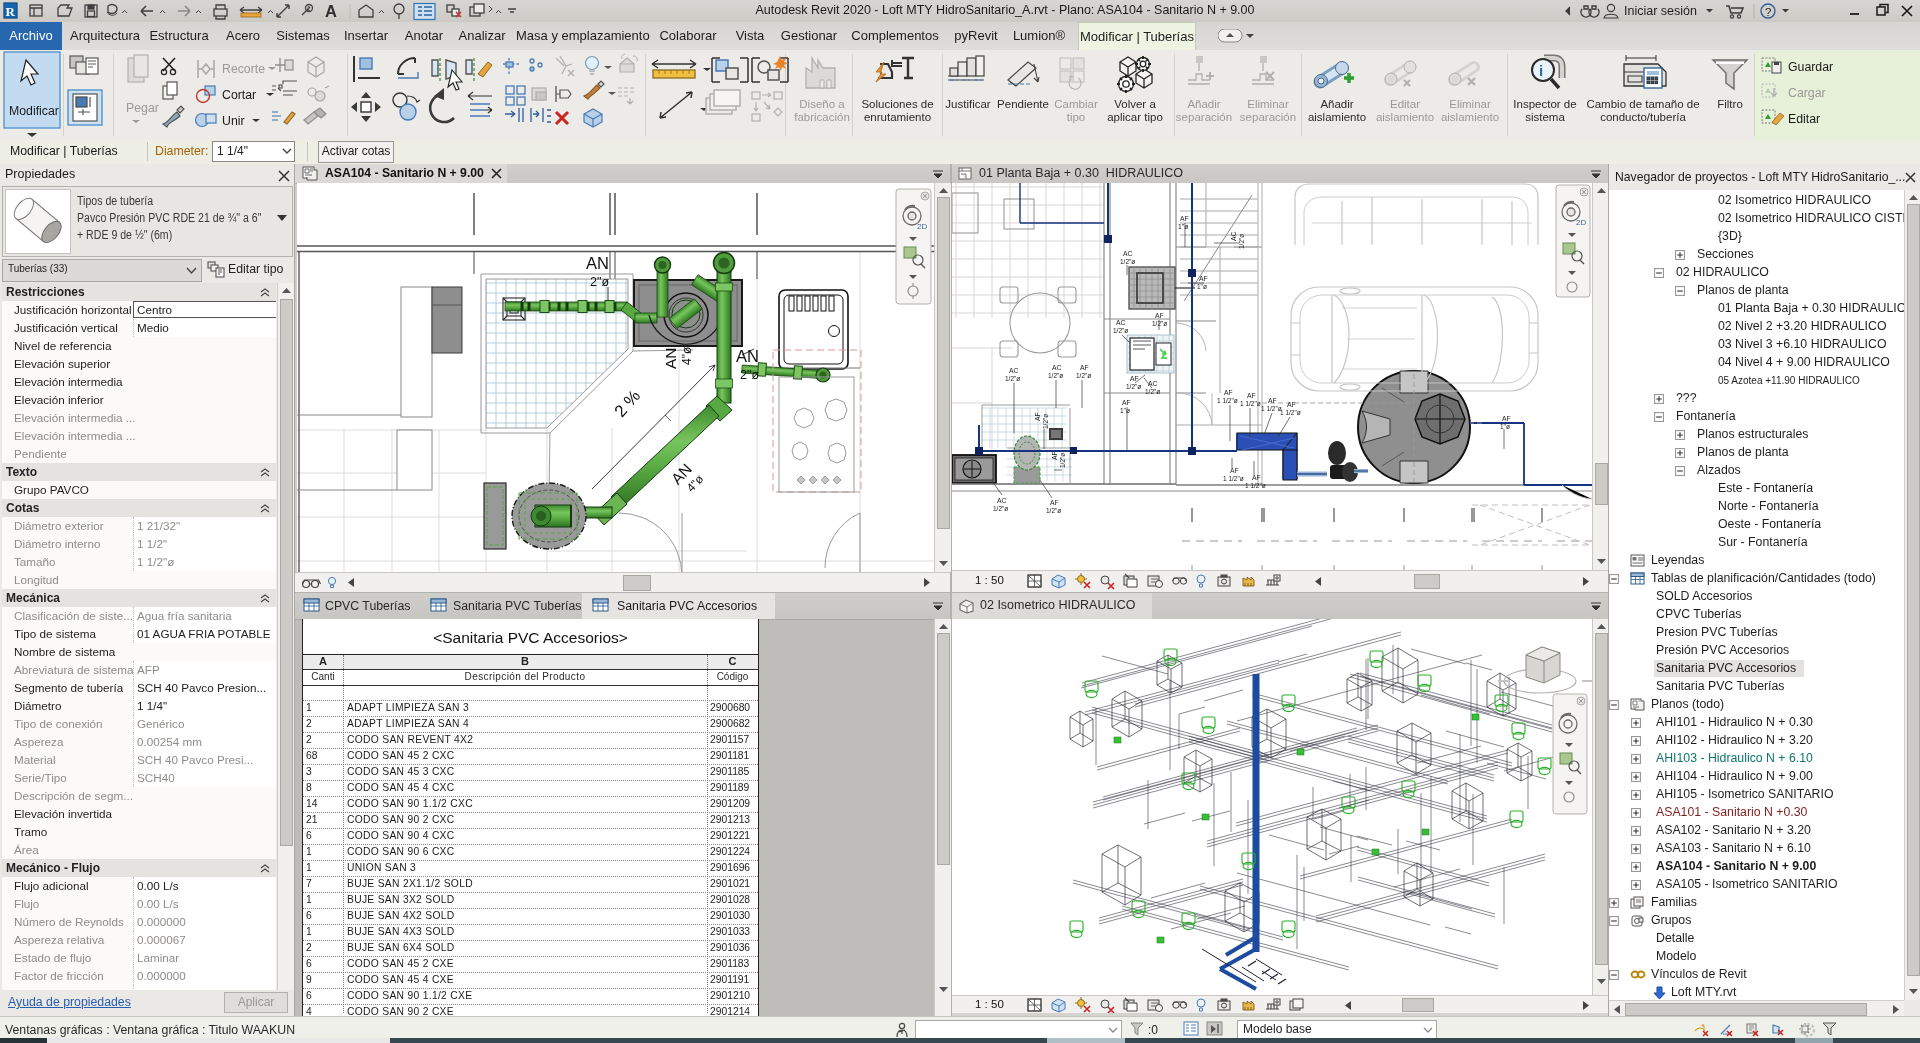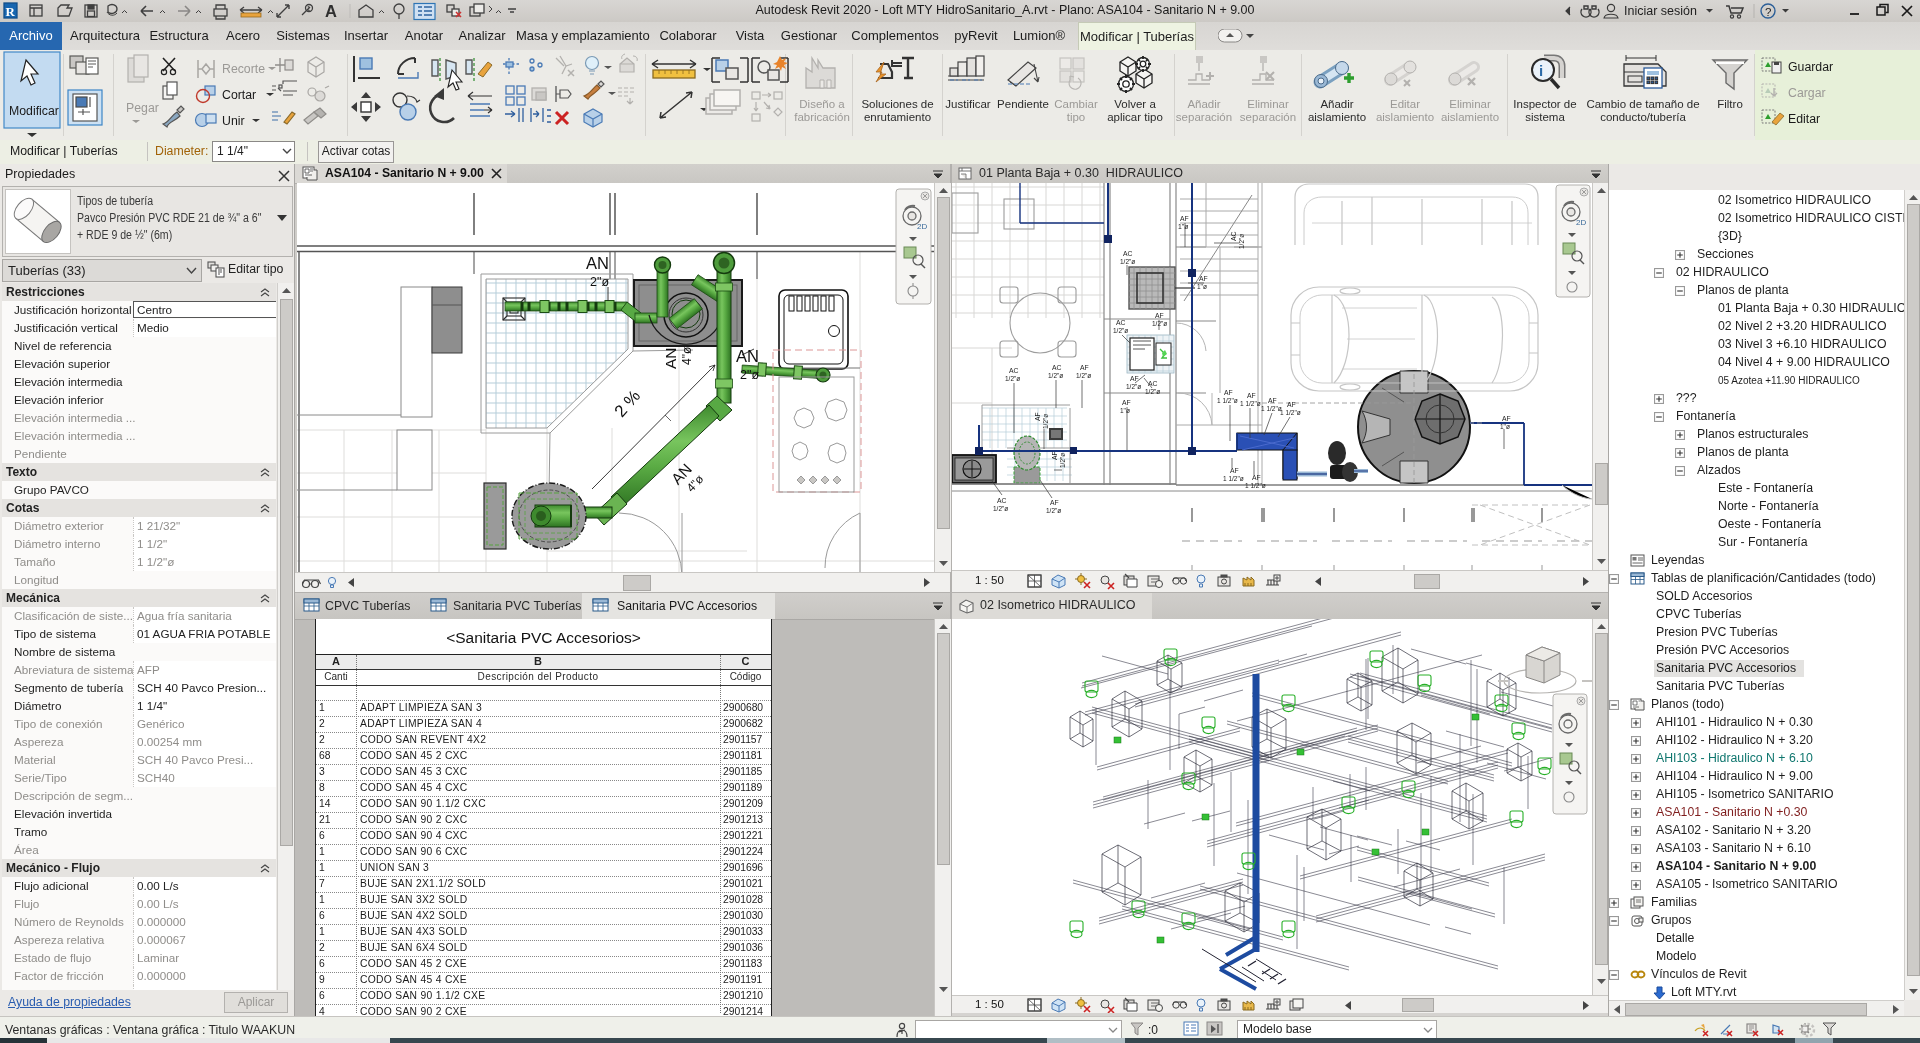--- a/index.html
+++ b/index.html
@@ -1041,21 +1041,21 @@
               <rect x="1" y="1" width="15" height="12"></rect>
               <rect x="1" y="1" width="15" height="4" fill="#9ab8d5"></rect>
               <path d="M1 8h15M6 5v8M11 5v8" stroke-width="0.8"></path>
             </g>
           </svg>
   <div class="abs" style="left:322px;top:6px;font-size:12.3px;color:#1a1a1a;">Sanitaria PVC Accesorios</div>
   <svg class="abs" style="left:637px;top:9px" width="12" height="9">
             <path d="M1 1h10M2 4l4 4l4-4z" fill="#333" stroke="#333"></path>
           </svg>
  </div>
- <div class="abs" style="left:17px;top:26px;width:699px;height:397px;overflow:hidden;" id="blcanvas">
+ <div class="abs" style="left:4px;top:26px;width:699px;height:397px;overflow:hidden;" id="blcanvas">
 <div class="abs" style="left:3px;top:-3px;width:455px;height:400px;background:#fff;border:1.5px solid #222;border-top:none;">
 <div class="abs" style="left:0;top:0;width:455px;height:38px;border-bottom:1.5px solid #222;text-align:center;font-size:15.5px;color:#111;line-height:44px;">&lt;Sanitaria PVC Accesorios&gt;</div>
 <div class="abs" style="left:0;top:39px;width:455px;height:14px;background:#ececec;border-bottom:1px solid #333;">
               <span class="abs" style="left:0;width:40px;text-align:center;font-weight:bold;font-size:11px;top:0px;">A</span>
               <span class="abs" style="left:40px;width:364px;text-align:center;font-weight:bold;font-size:11px;top:0px;">B</span>
               <span class="abs" style="left:404px;width:51px;text-align:center;font-weight:bold;font-size:11px;top:0px;">C</span>
             </div>
 <div class="abs" style="left:0;top:54px;width:455px;height:15px;border-bottom:1px solid #333;color:#2a2a2a;">
               <span class="abs" style="left:0;width:40px;text-align:center;font-size:10px;top:1px;">Canti</span>
               <span class="abs" style="left:40px;width:364px;text-align:center;font-size:10px;top:1px;letter-spacing:0.4px;">Descripción del Producto</span>
@@ -1399,21 +1399,21 @@
   <ellipse cx="50" cy="30.5" rx="7" ry="12.5" fill="#a8a6a3" stroke="#6a6a6a"></ellipse>
   </g>
           </svg>
  </div>
  <div class="abs" style="left:74px;top:6px;font-size:12.3px;color:#3a3a3a;line-height:17px;white-space:nowrap;transform:scaleX(0.86);transform-origin:0 0;">Tipos de tubería<br>Pavco Presión PVC RDE 21 de ¾" a 6"<br>+ RDE 9 de ½" (6m)</div>
  <svg class="abs" style="left:274px;top:28px" width="10" height="8">
           <path d="M0 0l5 6l5-6z" fill="#333"></path>
         </svg>
 </div>
 <div class="abs" style="left:2px;top:95px;width:198px;height:21px;background:#dcdad7;border:1px solid #a8a6a3;">
- <div class="abs" style="left:5px;top:3px;font-size:13px;">Tuberías (33)</div>
+ <div class="abs" style="left:5px;top:3px;font-size:10px;">Tuberías (33)</div>
  <svg class="abs" style="right:4px;top:7px" width="11" height="8">
           <path d="M1 1l4.5 5l4.5-5" stroke="#444" fill="none" stroke-width="1.4"></path>
         </svg>
 </div>
 <div class="abs" style="left:205px;top:95px;width:86px;height:21px;">
  <svg class="abs" style="left:2px;top:2px" width="18" height="17" viewBox="0 0 18 17">
           <g fill="none" stroke="#555" stroke-width="1.1">
             <rect x="1" y="1" width="7" height="6" fill="#e3e1de"></rect>
             <rect x="4" y="4" width="7" height="6" fill="#f2f1ef"></rect>
             <rect x="9" y="7" width="8" height="9" fill="#fff"></rect>
@@ -1587,20 +1587,26 @@
             <path d="M0 0l4.5 5l4.5-5z" fill="#555"></path>
           </svg>
         </div>
 </div>
 <div class="abs" style="left:0px;top:826px;width:294px;height:26px;background:#ebe9e6;">
  <div class="abs" style="left:8px;top:5px;color:#2a5db0;text-decoration:underline;font-size:12.3px;">Ayuda de propiedades</div>
  <div class="abs" style="left:224px;top:2px;width:62px;height:19px;background:#e0deda;border:1px solid #b3b1ae;color:#9b9996;text-align:center;line-height:18px;">Aplicar</div>
 </div>
 </div>
 <div id="browser">
+<div class="abs" style="left:0;top:0;width:312px;height:26px;background:#ebe9e6;">
+<div class="abs" style="left:6px;top:6px;font-size:12.2px;color:#1a1a1a;white-space:nowrap;">Navegador de proyectos - Loft MTY HidroSanitario_...</div>
+<svg class="abs" style="left:296px;top:8px" width="11" height="11">
+          <path d="M1 1l9 9M10 1l-9 9" stroke="#333" stroke-width="1.5"></path>
+        </svg>
+      </div>
 <div class="abs" style="left:0;top:26px;width:295px;height:810px;background:#fff;overflow:hidden;">
 <div class="abs" style="left:109px;top:2px;height:18px;line-height:17px;white-space:nowrap;font-size:12.3px;color:#1e1e1e;">02 Isometrico HIDRAULICO</div>
 <div class="abs" style="left:109px;top:20px;height:18px;line-height:17px;white-space:nowrap;font-size:12.3px;color:#1e1e1e;">02 Isometrico HIDRAULICO CISTERN</div>
 <div class="abs" style="left:109px;top:38px;height:18px;line-height:17px;white-space:nowrap;font-size:12.3px;color:#1e1e1e;">{3D}</div>
 <svg class="abs" style="left:66px;top:60px" width="10" height="10" viewBox="0 0 9 9">
           <rect x="0.5" y="0.5" width="8" height="8" fill="#fff" stroke="#999"></rect>
           <path d="M2 4.5h5M4.5 2v5" stroke="#333" stroke-width="1"></path>
         </svg>
         <div class="abs" style="left:88px;top:56px;height:18px;line-height:17px;white-space:nowrap;font-size:12.3px;color:#1e1e1e;">Secciones</div>
 <svg class="abs" style="left:45px;top:78px" width="10" height="10" viewBox="0 0 9 9">

